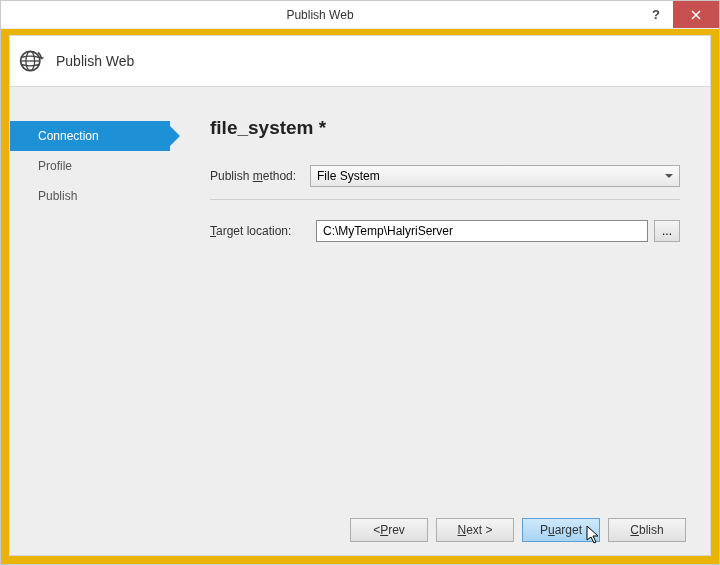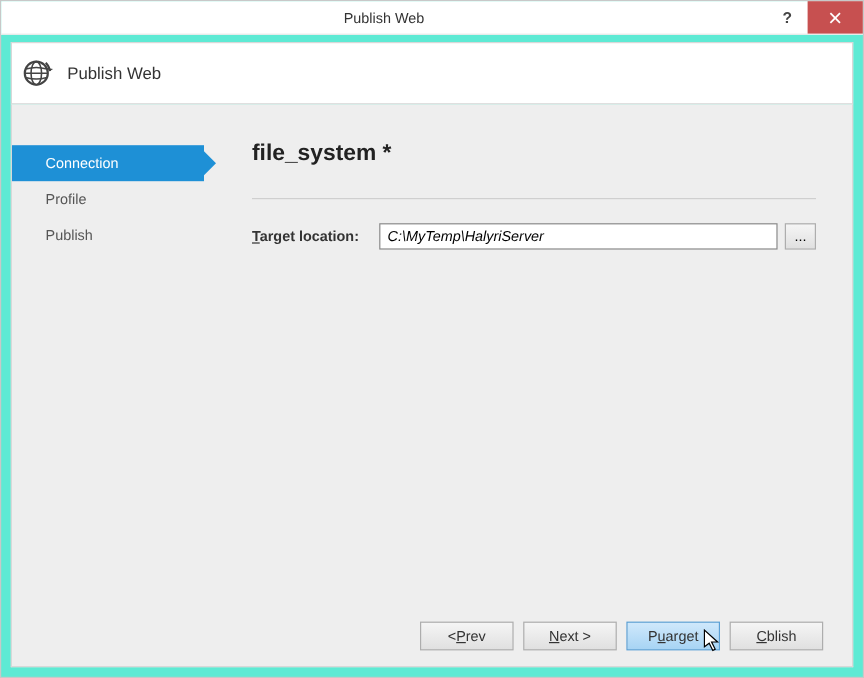--- a/index.html
+++ b/index.html
@@ -1,17 +1,17 @@
 <!DOCTYPE html>
 <html><head>
 <meta charset="utf-8">
 <style>
 * { box-sizing: border-box; margin: 0; padding: 0; font-family: "Segoe UI", Tahoma, sans-serif; }
 body { background: #fff; width: 720px; height: 565px; overflow: hidden; }
-.window { width: 720px; height: 565px; border: 1px solid #c8c8c8; background: #5eead4; display: flex; flex-direction: column; }
+.window { width: 720px; height: 565px; border: 1px solid #c8c8c8; background: #eab308; display: flex; flex-direction: column; }
 .titlebar { height: 28px; background: #fff; display: flex; align-items: stretch; position: relative; border-bottom: 1px solid #e8e8e8; }
 .titlebar-title { flex: 1; display: flex; align-items: center; justify-content: center; font-size: 12px; color: #333; }
 .titlebar-ctrls { display: flex; }
 .tb-help { width: 34px; display: flex; align-items: center; justify-content: center; font-size: 13px; color: #444; font-weight: bold; cursor: pointer; }
 .tb-close { width: 46px; background: #c75050; display: flex; align-items: center; justify-content: center; cursor: pointer; }
 .tb-close svg { width: 10px; height: 10px; }
 .header-band { height: 52px; border: 1px solid #d8d8d8; margin: 6px 8px 0 8px; background: #fff; display: flex; align-items: center; padding: 0 8px; }
 .header-band .globe { width: 28px; height: 28px; margin-right: 10px; }
 .header-title { font-size: 14px; color: #333; }
 .body-area { flex: 1; background: #eeeeee; margin: 0 8px 8px 8px; border: 1px solid #d8d8d8; border-top: none; display: flex; flex-direction: column; }
@@ -22,21 +22,21 @@
 .side-item.active::after { content: ""; position: absolute; right: -10px; top: 50%; margin-top: -10px; border-top: 10px solid transparent; border-bottom: 10px solid transparent; border-left: 10px solid #1e90d6; }
 .content { flex: 1; padding: 30px 30px 0 40px; }
 .profile-name { font-size: 19px; font-weight: bold; color: #222; margin-bottom: 26px; }
 .row { display: flex; align-items: center; margin-bottom: 12px; }
 .row label { width: 100px; font-size: 12px; color: #333; }
 .row label .mn { text-decoration: underline; }
 .select { flex: 1; height: 22px; border: 1px solid #adadad; background: linear-gradient(#fafafa,#e8e8e8); font-size: 12px; padding: 0 6px; display: flex; align-items: center; position: relative; cursor: pointer; }
 .select .caret { position: absolute; right: 6px; top: 50%; margin-top: -2px; border-left: 4px solid transparent; border-right: 4px solid transparent; border-top: 4px solid #555; }
 .hr { height: 1px; background: #cfcfcf; margin: 12px 0 20px 0; }
 .input-row { display: flex; align-items: center; gap: 6px; }
-.text-input { flex: 1; height: 22px; border: 1px solid #888; background: #fff; font-size: 12px; padding: 0 6px; font-style: italic; }
+.text-input { flex: 1; height: 22px; border: 1px solid #888; background: #fff; font-size: 12px; padding: 0 6px; }
 .browse-btn { width: 26px; height: 22px; border: 1px solid #adadad; background: linear-gradient(#f5f5f5,#e0e0e0); font-size: 12px; cursor: pointer; display: flex; align-items: center; justify-content: center; }
 .footer { height: 50px; display: flex; align-items: center; justify-content: flex-end; gap: 8px; padding: 0 24px; position: relative; }
 .btn { width: 78px; height: 24px; border: 1px solid #adadad; background: linear-gradient(#f5f5f5,#e0e0e0); font-size: 12px; color: #333; cursor: pointer; display: flex; align-items: center; justify-content: center; }
 .btn.primary { background: linear-gradient(#cfe8fb,#a7d4f4); border-color: #5aa0d6; }
 .btn .mn { text-decoration: underline; }
 .cursor { position: absolute; left: 576px; bottom: 6px; pointer-events: none; }
 .cursor svg { width: 16px; height: 20px; }
 </style>
 </head>
 <body>
@@ -71,23 +71,30 @@
 
   <div class="body-area">
     <div class="body-main">
       <div class="sidebar">
         <div class="side-item active">Connection</div>
         <div class="side-item">Profile</div>
         <div class="side-item">Publish</div>
       </div>
       <div class="content">
         <div class="profile-name">file_system *</div>
+        <div class="row">
+          <label><span>Publish </span><span class="mn">m</span><span>ethod:</span></label>
+          <div class="select">
+            <span>File System</span>
+            <span class="caret"></span>
+          </div>
+        </div>
         <div class="hr"></div>
         <div class="row input-row">
-          <label style="width:100px;font-weight:bold;"><span class="mn">T</span><span>arget location:</span></label>
+          <label style="width:100px;"><span class="mn">T</span><span>arget location:</span></label>
           <input class="text-input" type="text" value="C:\MyTemp\HalyriServer" style="">
           <div class="browse-btn">...</div>
         </div>
       </div>
     </div>
     <div class="footer">
       <div class="btn">
           <span>&lt; </span>
           <span class="mn">P</span>
           <span>rev</span>

